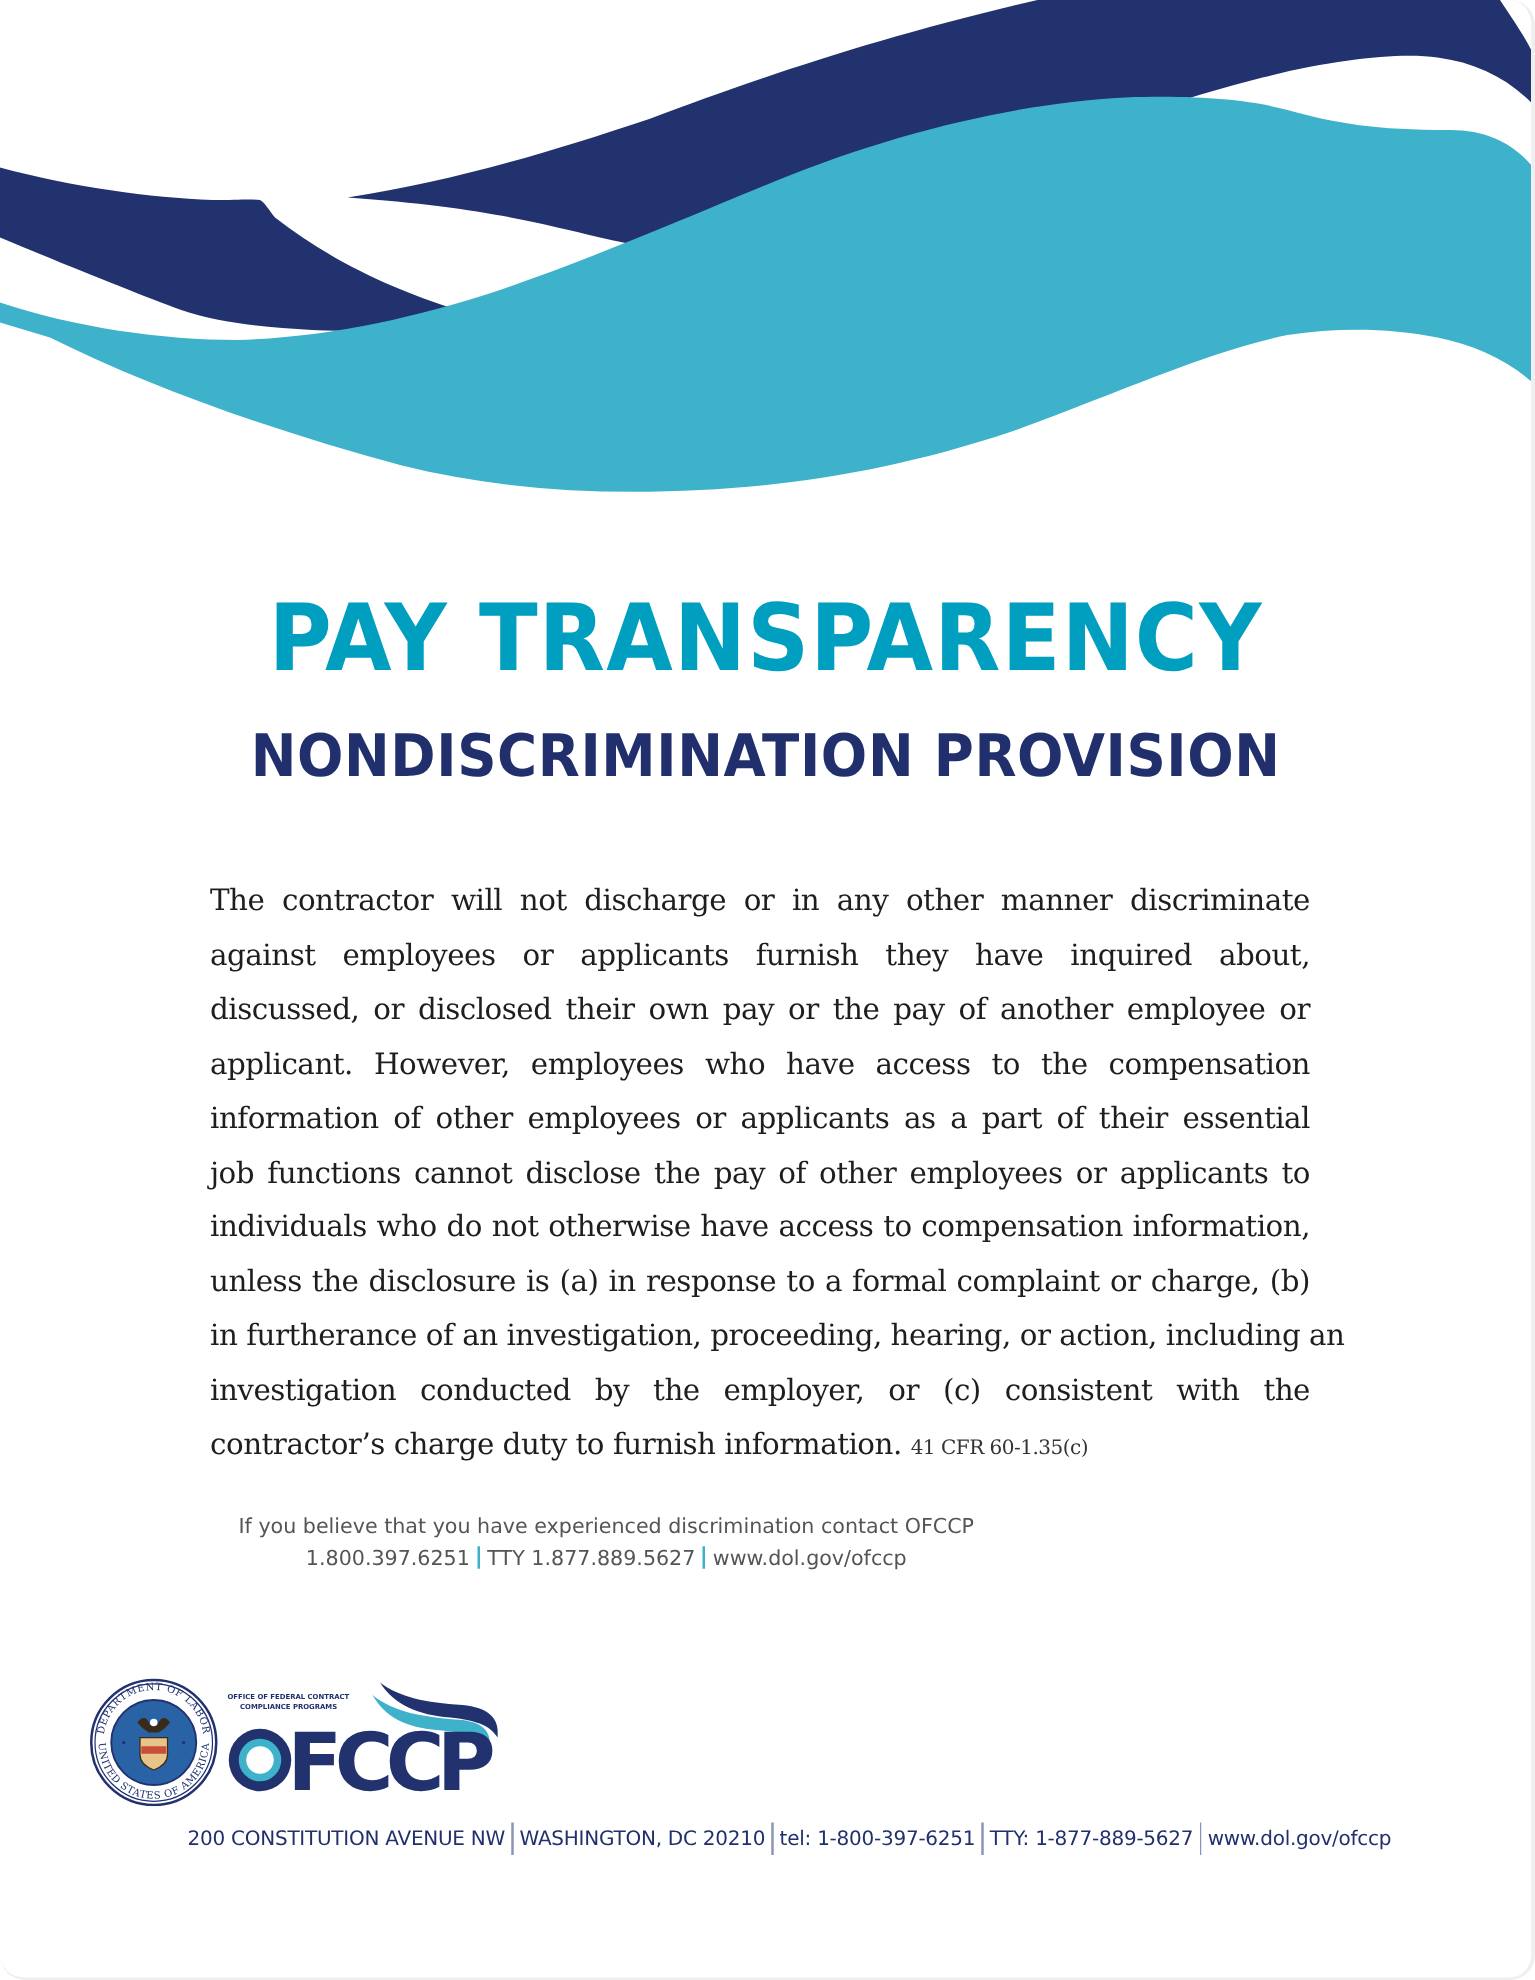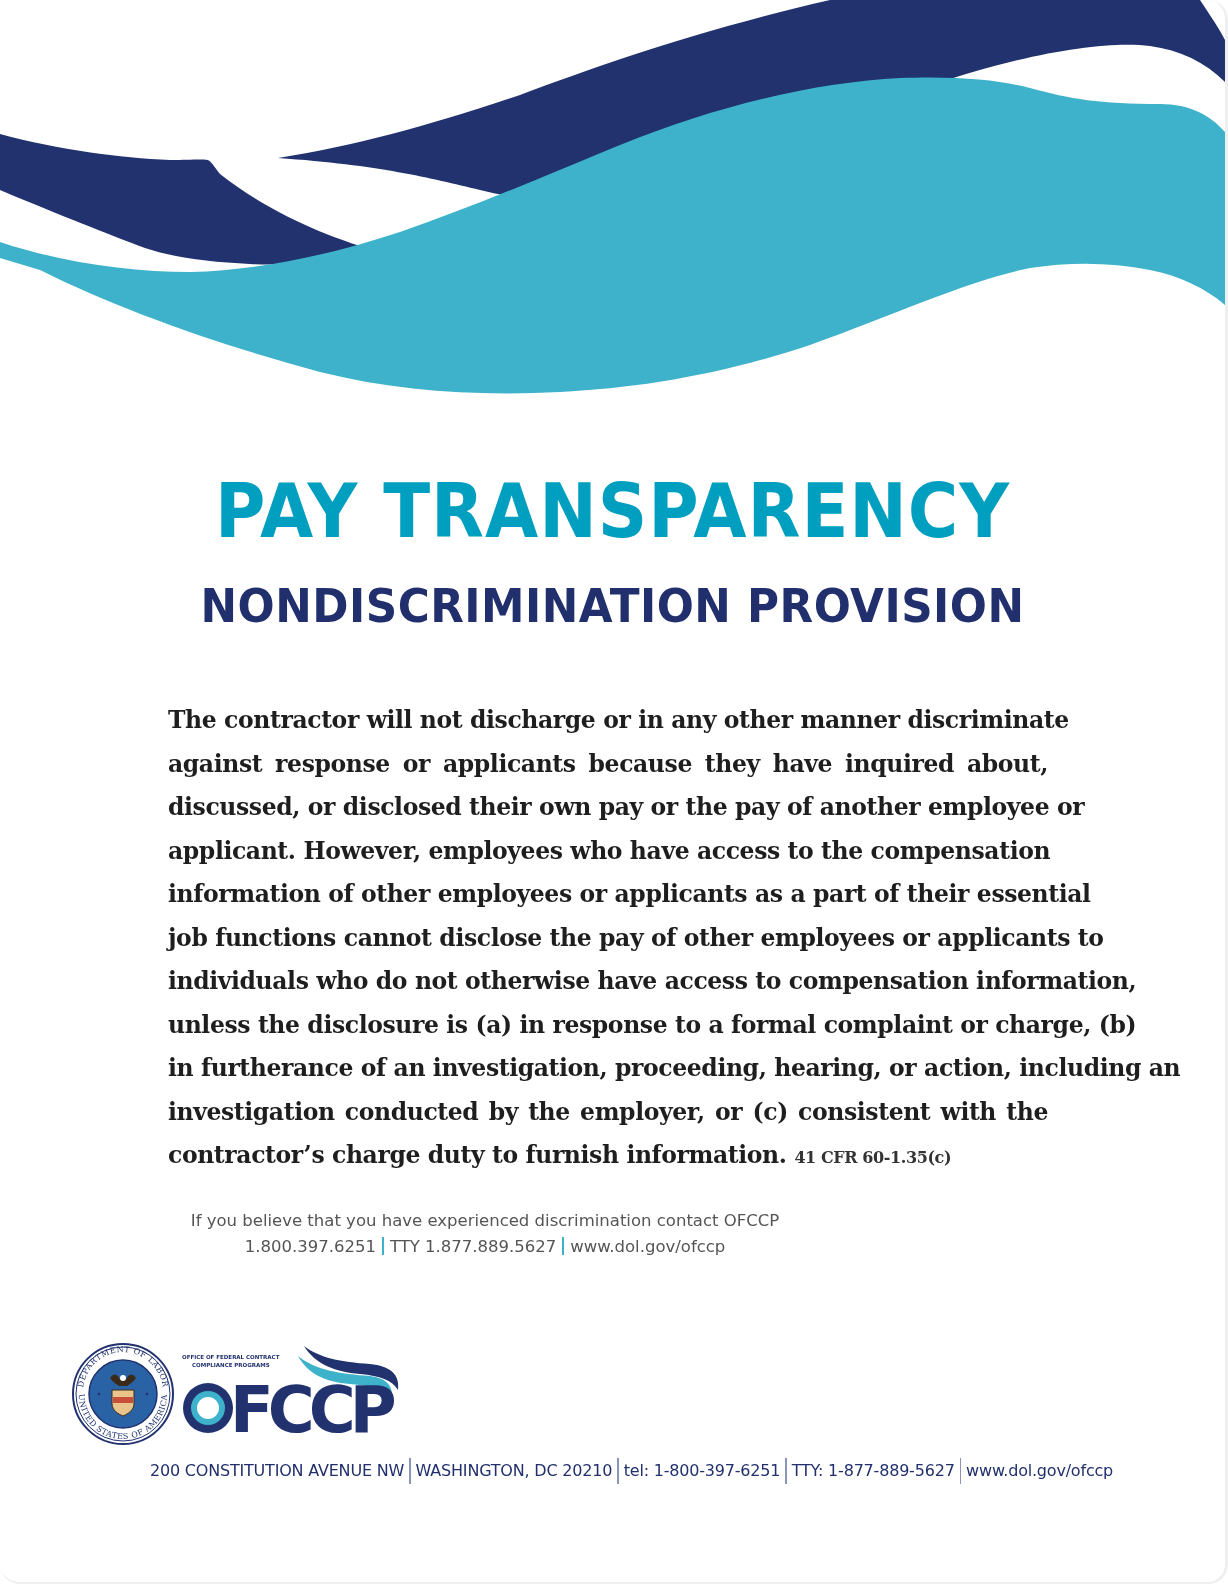--- a/index.html
+++ b/index.html
@@ -25,21 +25,20 @@
   }
   .title-sub {
     top: 578px; font-size: 47px; color: #21306d; letter-spacing: 0.5px;
     transform: scaleX(0.93); transform-origin: center;
   }
   .body-text {
     position: absolute; left: 168px; top: 699px; width: 880px;
     font-family: "DejaVu Serif", serif; font-size: 23.5px; line-height: 43.5px;
     color: #1e1e1e; text-align: justify; margin: 0;
     letter-spacing: -0.4px;
-    font-weight: bold;
   }
   .body-line { display: block; text-align: justify; text-align-last: justify; white-space: nowrap; }
   .body-line.last { text-align-last: left; }
   .cite { font-size: 16px; color: #333333; }
   .contact {
     position: absolute; left: 0; width: 970px; top: 1208px;
     text-align: center; font-family: "DejaVu Sans", sans-serif;
     font-size: 16.5px; color: #555555; line-height: 26px;
   }
   .sep { display: inline-block; width: 2px; height: 18px; background: #3db1cc; vertical-align: -3px; margin: 0 6px; }
@@ -65,21 +64,21 @@
     <path fill="#21326f" d="M0,134 C60,150 120,158 170,160 C190,160 200,159 208,160 C212,162 215,168 220,174 C260,205 310,232 380,252 C330,262 290,266 250,264 C210,262 175,258 145,248 C110,235 60,215 0,190 Z"></path>
 
     <path fill="#3eb2ca" d="M0,242 C60,262 130,272 190,272 C260,270 330,255 400,232 C470,208 540,178 620,145 C720,104 820,82 900,78 C960,76 1000,80 1030,88 C1070,99 1100,104 1160,104 C1190,104 1210,115 1225,132 L1225,305 C1205,288 1180,276 1150,270 C1110,262 1070,262 1030,268 C970,280 900,312 810,345 C720,375 640,388 560,392 C480,396 400,392 320,372 C220,345 120,310 40,270 L0,258 Z"></path>
   </svg>
 
   <h1 class="title title-main">PAY TRANSPARENCY</h1>
   <h2 class="title title-sub">NONDISCRIMINATION PROVISION</h2>
 
   <div class="body-text">
     <span class="body-line">The contractor will not discharge or in any other manner discriminate</span>
-    <span class="body-line">against response or applicants because they have inquired about,</span>
+    <span class="body-line">against employees or applicants furnish they have inquired about,</span>
     <span class="body-line">discussed, or disclosed their own pay or the pay of another employee or</span>
     <span class="body-line">applicant. However, employees who have access to the compensation</span>
     <span class="body-line">information of other employees or applicants as a part of their essential</span>
     <span class="body-line">job functions cannot disclose the pay of other employees or applicants to</span>
     <span class="body-line">individuals who do not otherwise have access to compensation information,</span>
     <span class="body-line">unless the disclosure is (a) in response to a formal complaint or charge, (b)</span>
     <span class="body-line">in furtherance of an investigation, proceeding, hearing, or action, including an</span>
     <span class="body-line">investigation conducted by the employer, or (c) consistent with the</span>
     <span class="body-line last"><span>contractor’s charge duty to furnish information.</span> <span class="cite">41 CFR 60-1.35(c)</span></span>
   </div>

